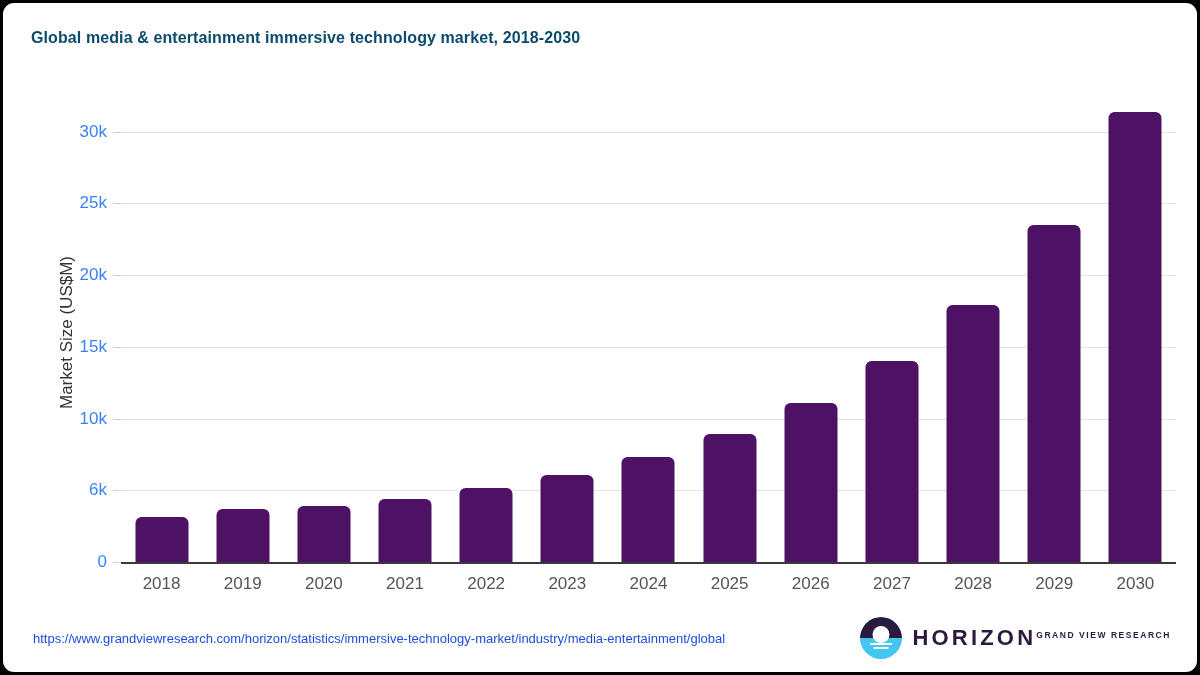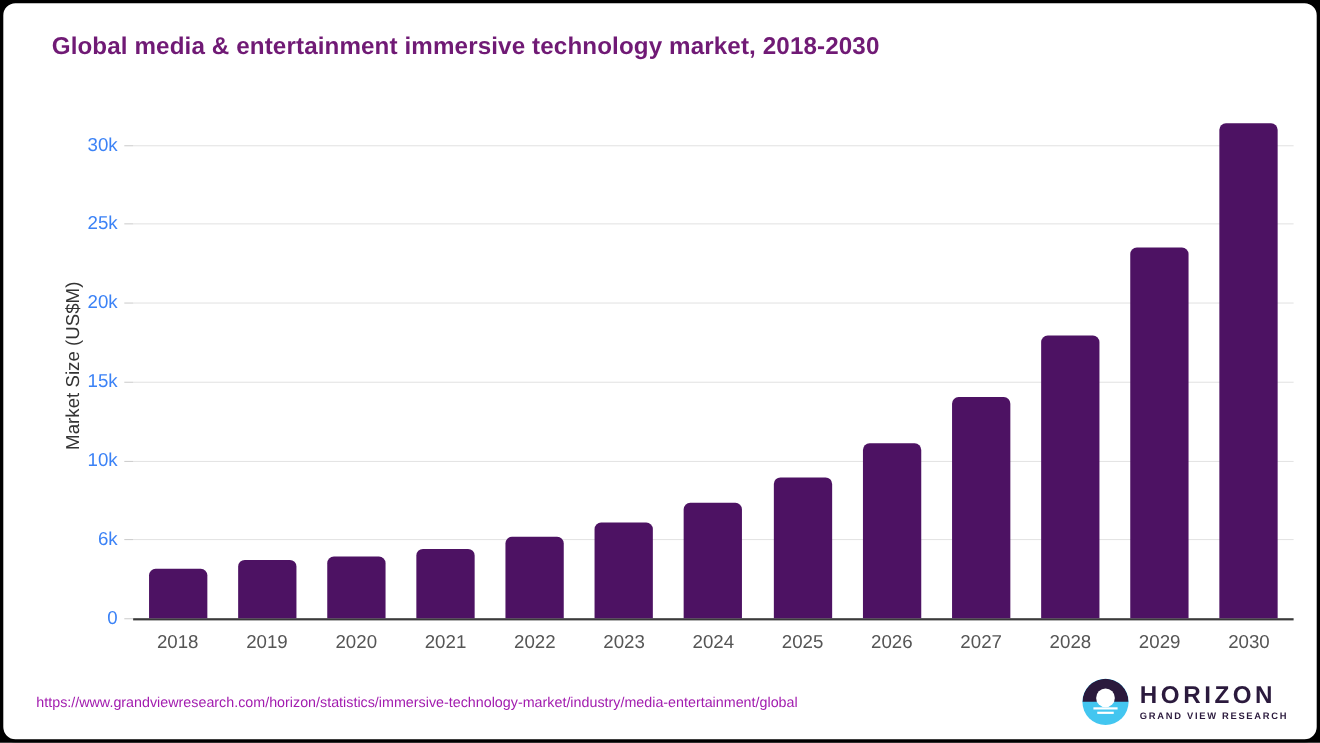--- a/index.html
+++ b/index.html
@@ -17,25 +17,25 @@
     height: 675px;
     background: #ffffff;
     border: 3px solid #000000;
     border-radius: 14px;
     overflow: hidden;
   }
 
   
   #chart-title {
     position: absolute;
-    left: 44px;
+    left: 28px;
     top: 26px;
-    font-size: 22px;
+    font-size: 16px;
     font-weight: bold;
-    color: #701a75;
+    color: #0c4a6e;
     letter-spacing: 0.1px;
     white-space: nowrap;
   }
 
   
   #plot-area {
     position: absolute;
     left: 118px;
     top: 100px;
     width: 1055px;
@@ -120,21 +120,21 @@
     color: #555555;
     white-space: nowrap;
   }
 
   
   #source-url {
     position: absolute;
     left: 30px;
     top: 628px;
     font-size: 13px;
-    color: #a21caf;
+    color: #1d4ed8;
     white-space: nowrap;
   }
 
   #logo {
     position: absolute;
     right: 26px;
     top: 614px;
     display: flex;
     align-items: center;
     gap: 10px;
@@ -167,21 +167,21 @@
   }
   #logo-mark .ray {
     position: absolute;
     left: 50%;
     transform: translateX(-50%);
     height: 2px;
     background: #ffffff;
   }
   #logo-mark .ray.r1 { top: 26px; width: 22px; }
   #logo-mark .ray.r2 { top: 30px; width: 15px; }
-  #logo-text { display: flex; flex-direction: column; line-height: 1; }
+  #logo-text { display: flex; flex-direction: row; line-height: 1; }
   #logo-word {
     font-size: 22px;
     font-weight: bold;
     letter-spacing: 3.2px;
     color: #2b1a3d;
   }
   #logo-sub {
     margin-top: 4px;
     font-size: 8.5px;
     font-weight: bold;

